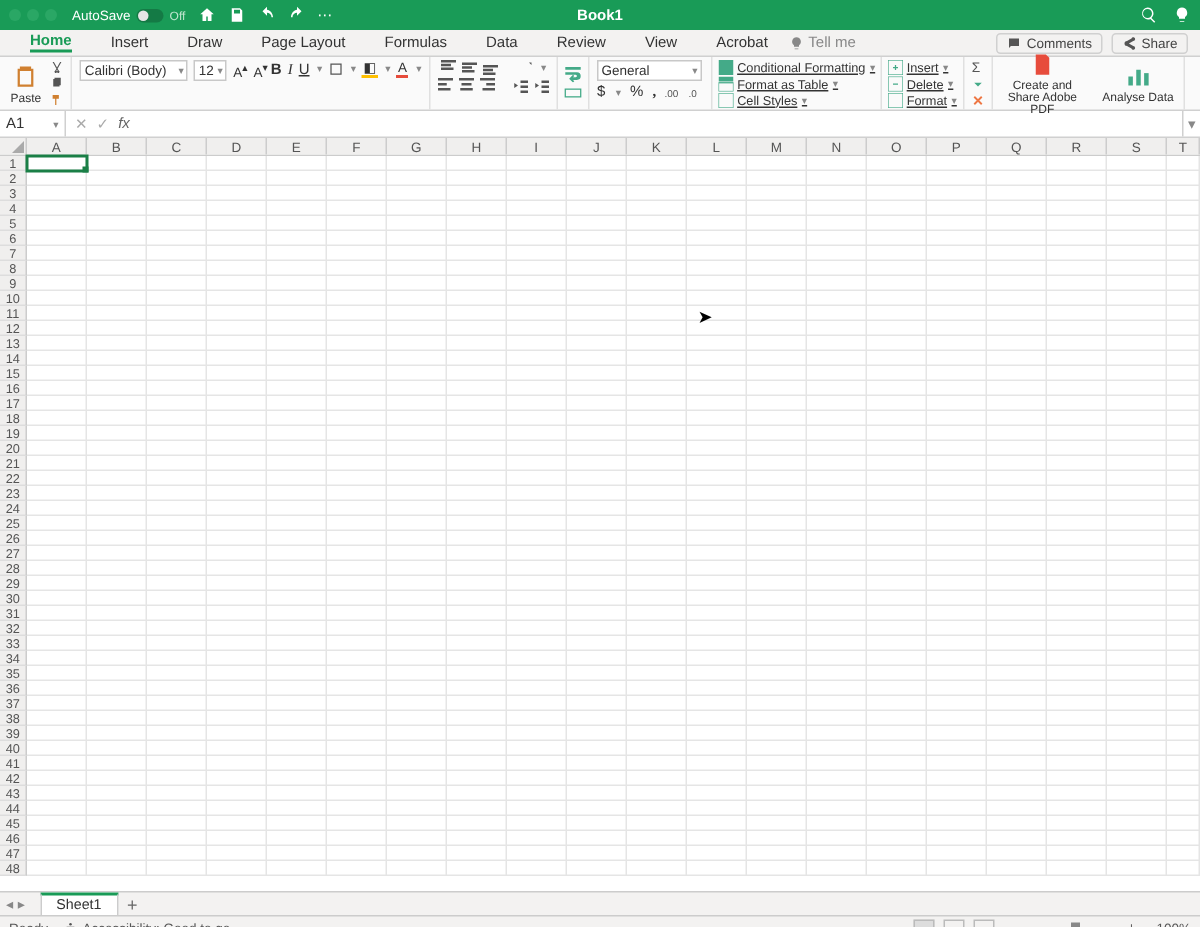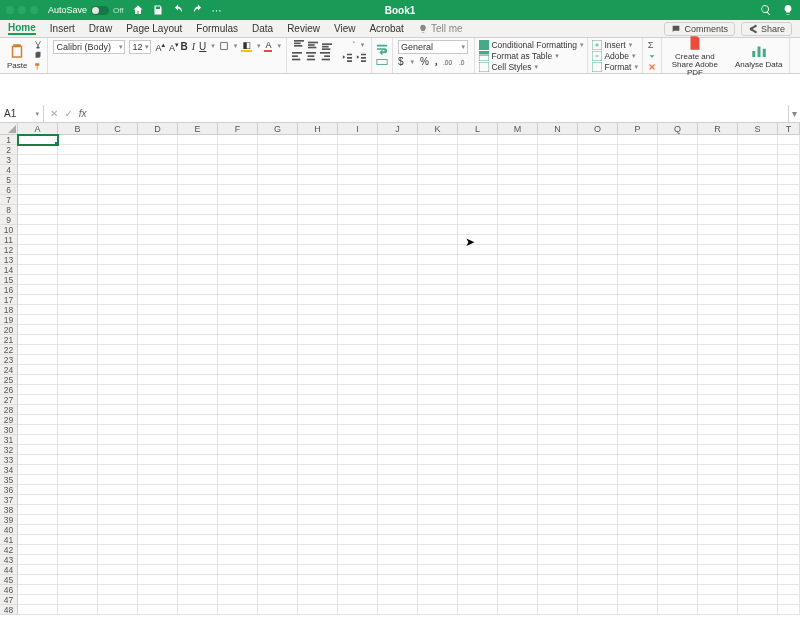--- a/index.html
+++ b/index.html
@@ -13,52 +13,52 @@
 .as-toggle { width: 18px; height: 9px; background: #147a45; border-radius: 5px; position: relative; }
 .as-toggle::after { content: ""; width: 7px; height: 7px; background: #e6e6e6; border-radius: 50%; position: absolute; left: 1px; top: 1px; }
 .tb-icons { display: flex; gap: 8px; margin-left: 8px; align-items: center; }
 .tb-icons svg { width: 12px; height: 12px; fill: #fff; }
 .tb-title { position: absolute; left: 50%; transform: translateX(-50%); font-size: 10px; font-weight: 600; }
 .tb-right { margin-left: auto; display: flex; gap: 10px; }
 .tb-right svg { width: 12px; height: 12px; fill: #fff; }
 
 
 .tabs { height: 18px; background: #f3f2f1; border-bottom: 1px solid #d0d0d0; display: flex; align-items: center; padding: 0 8px; gap: 14px; font-size: 10px; }
-.tabs .tab { color: #333; cursor: pointer; }
+.tabs .tab { color: #333; cursor: pointer; margin-left: 12px; }
 .tabs .tab.active { color: #199b57; border-bottom: 2px solid #199b57; padding-bottom: 0px; font-weight: 600; }
 .tabs .tell { color: #888; display: flex; align-items: center; gap: 3px; }
 .tabs .right-tabs { margin-left: auto; display: flex; gap: 6px; }
 .tabs .pill { border: 1px solid #d0d0d0; border-radius: 3px; padding: 1px 6px; font-size: 9px; display: flex; align-items: center; gap: 3px; color: #444; }
 .tabs svg { width: 10px; height: 10px; fill: #888; }
 
 
 .ribbon { height: 36px; background: #fafafa; border-bottom: 1px solid #d0d0d0; display: flex; align-items: stretch; }
 .group { border-right: 1px solid #e0e0e0; display: flex; align-items: center; padding: 2px 4px; gap: 3px; }
 .group.col { flex-direction: column; justify-content: center; gap: 1px; }
 .big-btn { display: flex; flex-direction: column; align-items: center; font-size: 8px; gap: 1px; padding: 0 3px; }
 .big-btn svg { width: 18px; height: 18px; fill: #4a8; }
 .small-stack { display: flex; flex-direction: column; gap: 1px; font-size: 8.5px; }
-.small-stack .row { display: flex; align-items: center; gap: 2px; white-space: nowrap; }
+.small-stack .row { display: flex; align-items: center; gap: 2px; white-space: nowrap; text-decoration: underline; }
 .small-stack svg { width: 10px; height: 10px; fill: #4a8; }
 .dd { font-size: 7px; color: #888; margin-left: 1px; }
 .font-sel { height: 14px; border: 1px solid #c8c8c8; font-size: 9px; padding: 0 2px; background: #fff; display: flex; align-items: center; justify-content: space-between; }
 .font-name { width: 72px; }
 .font-size { width: 22px; }
 .fmt-row { display: flex; gap: 4px; align-items: center; }
 .fmt-row .b { font-weight: 700; font-size: 10px; }
 .fmt-row .i { font-style: italic; font-size: 10px; font-family: serif; }
 .fmt-row .u { text-decoration: underline; font-size: 10px; }
 .fmt-row svg { width: 10px; height: 10px; fill: #555; }
 .aa { font-size: 9px; }
 .aa sup { font-size: 7px; }
 .color-under { border-bottom: 2px solid; padding: 0 1px; font-size: 9px; }
 .num-sel { width: 70px; }
 
 
-.fbar { height: 18px; border-bottom: 1px solid #d0d0d0; display: flex; align-items: center; font-size: 10px; margin-top: 31px; }
+.fbar { height: 18px; border-bottom: 1px solid #d0d0d0; display: flex; align-items: center; font-size: 10px; }
 .name-box { width: 44px; height: 100%; border-right: 1px solid #d0d0d0; padding: 0 4px; display: flex; align-items: center; justify-content: space-between; }
 .fb-btns { display: flex; gap: 6px; padding: 0 6px; color: #aaa; align-items: center; }
 .fb-btns .fx { font-style: italic; font-size: 10px; color: #666; }
 .fb-input { flex: 1; height: 100%; padding: 0 4px; }
 .fb-expand { width: 12px; text-align: center; color: #888; border-left: 1px solid #d0d0d0; height:100%; display:flex; align-items:center; justify-content:center;}
 
 
 .grid-wrap { height: 502px; overflow: hidden; position: relative; }
 .colhead { display: flex; height: 12px; border-bottom: 1px solid #ccc; }
 .corner { width: 18px; background: #f0efee; border-right: 1px solid #ccc; position: relative; }
@@ -318,21 +318,21 @@
             <path d="M4 6h4M6 4v4" stroke="#4a8"></path>
           </svg>
           <span>Insert</span>
           <span class="dd">▾</span>
         </div>
       <div class="row">
           <svg viewBox="0 0 12 12">
             <rect width="12" height="12" fill="none" stroke="#4a8"></rect>
             <path d="M4 6h4" stroke="#4a8"></path>
           </svg>
-          <span>Adobe</span>
+          <span>Delete</span>
           <span class="dd">▾</span>
         </div>
       <div class="row">
           <svg viewBox="0 0 12 12">
             <rect width="12" height="12" fill="none" stroke="#4a8"></rect>
           </svg>
           <span>Format</span>
           <span class="dd">▾</span>
         </div>
     </div>

